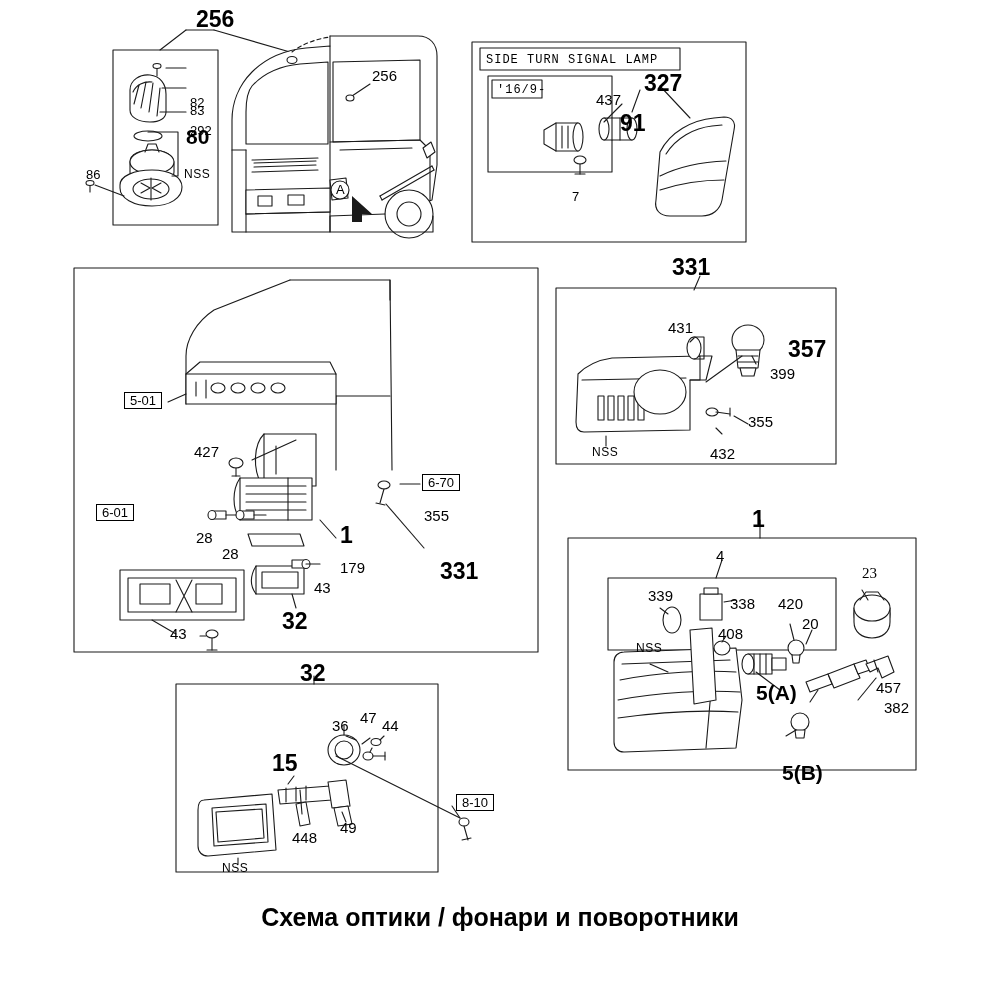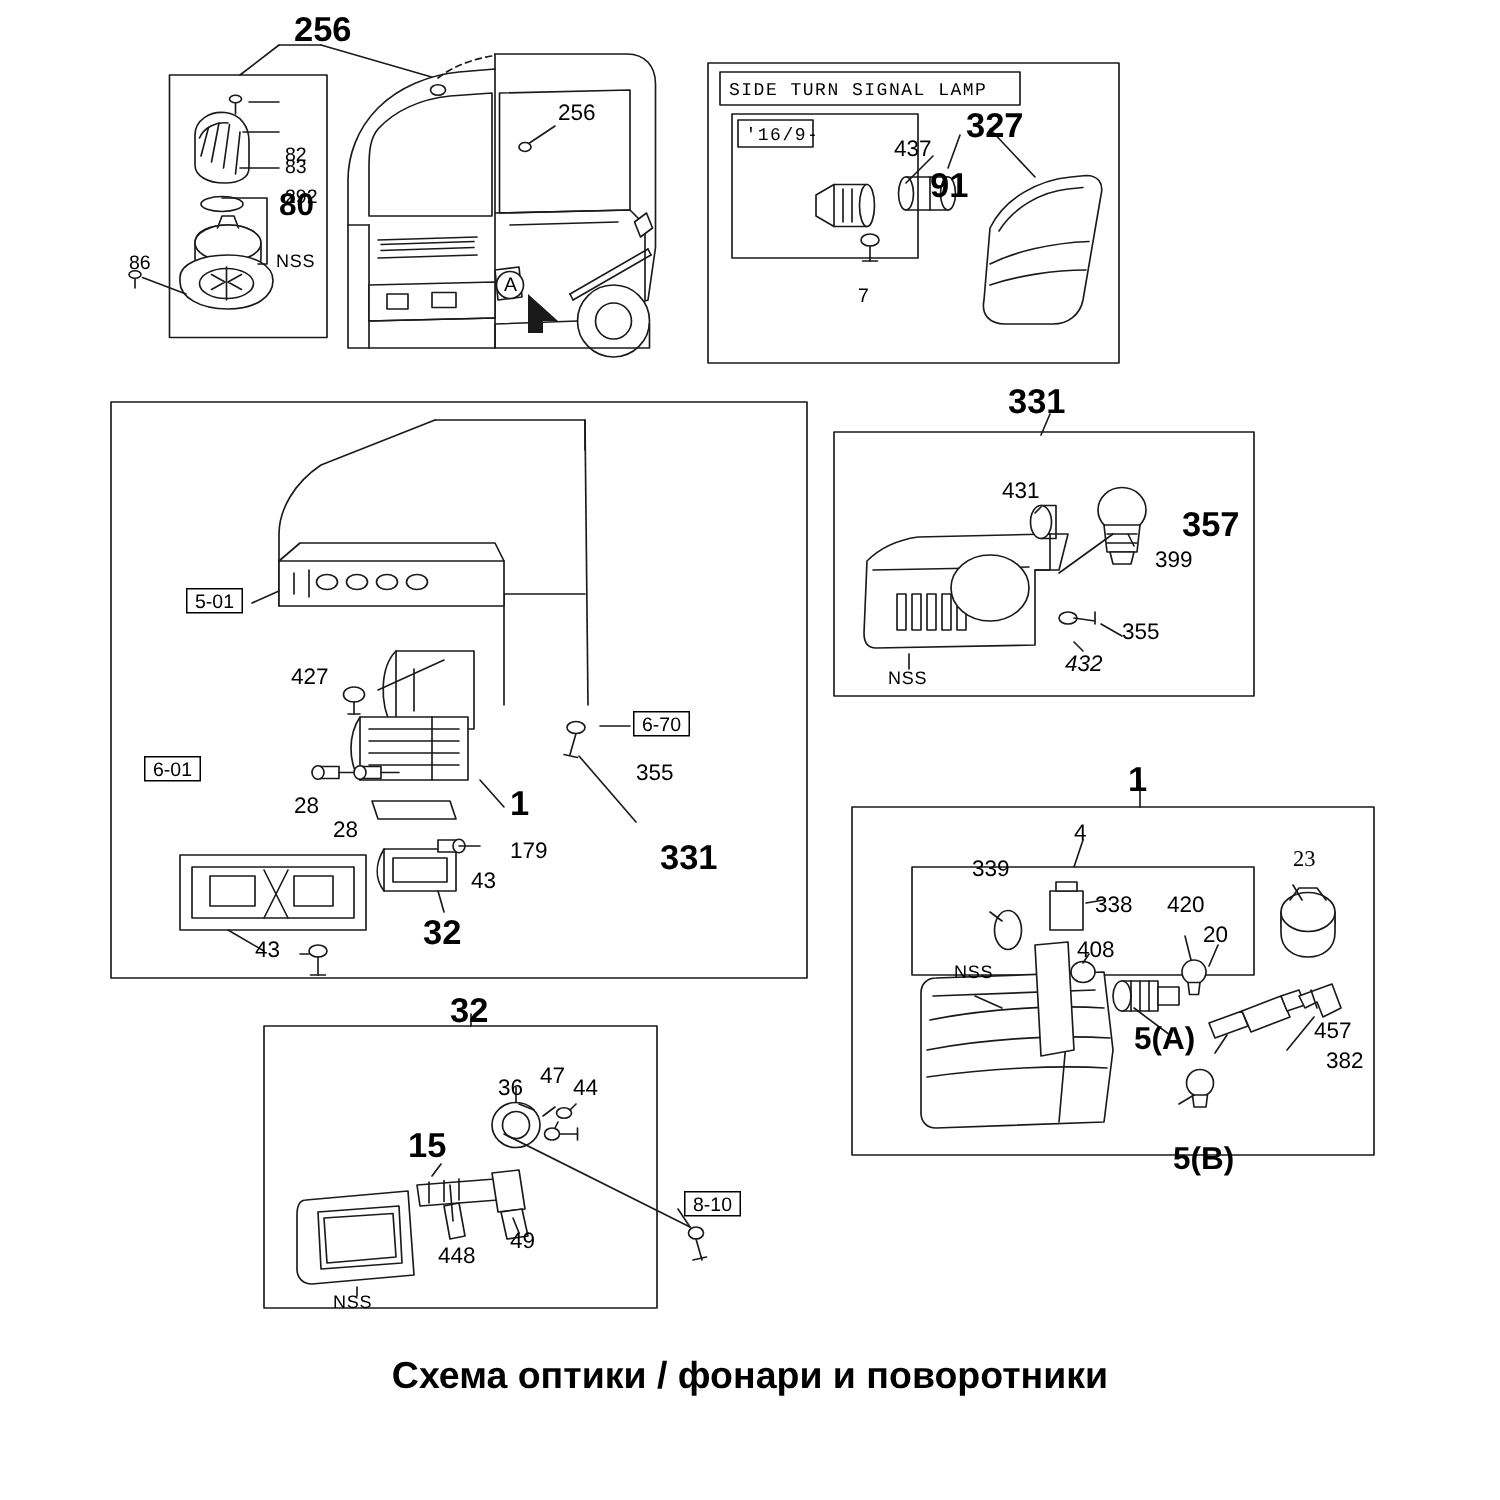--- a/index.html
+++ b/index.html
@@ -380,40 +380,40 @@
   <div class="lbl lbl-xl" style="left:644px; top:72px;">327</div>
   <div class="lbl lbl-md" style="left:596px; top:92px;">437</div>
   <div class="lbl lbl-xl" style="left:620px; top:112px;">91</div>
   <div class="lbl lbl-sm" style="left:572px; top:190px;">7</div>
 
   <div class="lbl lbl-xl" style="left:672px; top:256px;">331</div>
   <div class="lbl lbl-md" style="left:668px; top:320px;">431</div>
   <div class="lbl lbl-xl" style="left:788px; top:338px;">357</div>
   <div class="lbl lbl-md" style="left:770px; top:366px;">399</div>
   <div class="lbl lbl-md" style="left:748px; top:414px;">355</div>
-  <div class="lbl lbl-md" style="left:710px; top:435px;font-style:italic;">432</div>
+  <div class="lbl lbl-md" style="left:710px; top:446px;">432</div>
   <div class="lbl lbl-nss" style="left:592px; top:446px;">NSS</div>
 
   <div class="lbl boxed" style="left:124px; top:392px;">5-01</div>
   <div class="lbl boxed" style="left:96px; top:504px;">6-01</div>
   <div class="lbl boxed" style="left:422px; top:474px;">6-70</div>
   <div class="lbl lbl-md" style="left:194px; top:444px;">427</div>
   <div class="lbl lbl-md" style="left:196px; top:530px;">28</div>
   <div class="lbl lbl-md" style="left:222px; top:546px;">28</div>
   <div class="lbl lbl-xl" style="left:340px; top:524px;">1</div>
   <div class="lbl lbl-md" style="left:340px; top:560px;">179</div>
   <div class="lbl lbl-md" style="left:314px; top:580px;">43</div>
   <div class="lbl lbl-xl" style="left:282px; top:610px;">32</div>
   <div class="lbl lbl-md" style="left:170px; top:626px;">43</div>
   <div class="lbl lbl-md" style="left:424px; top:508px;">355</div>
   <div class="lbl lbl-xl" style="left:440px; top:560px;">331</div>
 
   <div class="lbl lbl-xl" style="left:752px; top:508px;">1</div>
   <div class="lbl lbl-md" style="left:716px; top:548px;">4</div>
-  <div class="lbl lbl-md" style="left:648px; top:572px;">339</div>
+  <div class="lbl lbl-md" style="left:648px; top:588px;">339</div>
   <div class="lbl lbl-md" style="left:730px; top:596px;">338</div>
   <div class="lbl lbl-md" style="left:778px; top:596px;">420</div>
   <div class="lbl lbl-md" style="left:802px; top:616px;">20</div>
   <div class="lbl lbl-md" style="left:862px; top:566px;font-family:Liberation Serif, serif;">23</div>
   <div class="lbl lbl-md" style="left:718px; top:626px;">408</div>
   <div class="lbl lbl-nss" style="left:636px; top:642px;">NSS</div>
   <div class="lbl lbl-lg" style="left:756px; top:682px;">5(A)</div>
   <div class="lbl lbl-lg" style="left:782px; top:762px;">5(B)</div>
   <div class="lbl lbl-md" style="left:884px; top:700px;">382</div>
   <div class="lbl lbl-md" style="left:876px; top:680px;">457</div>

